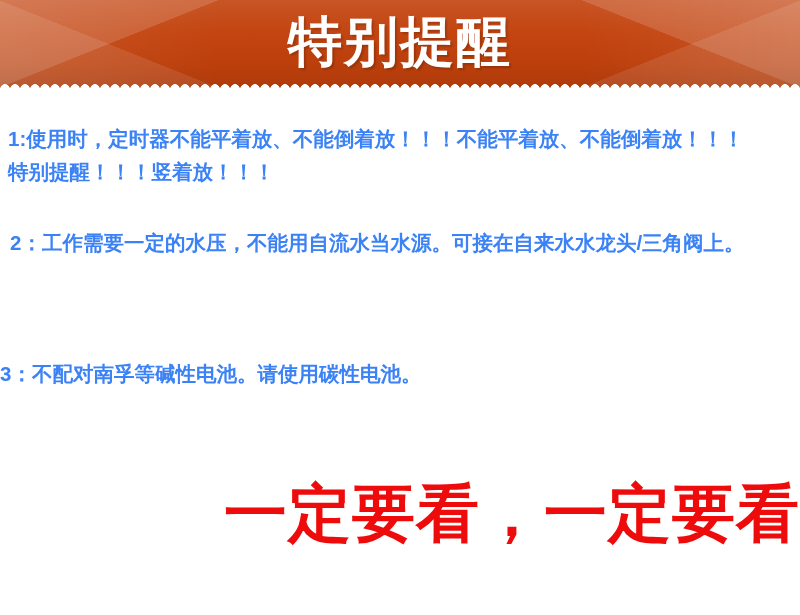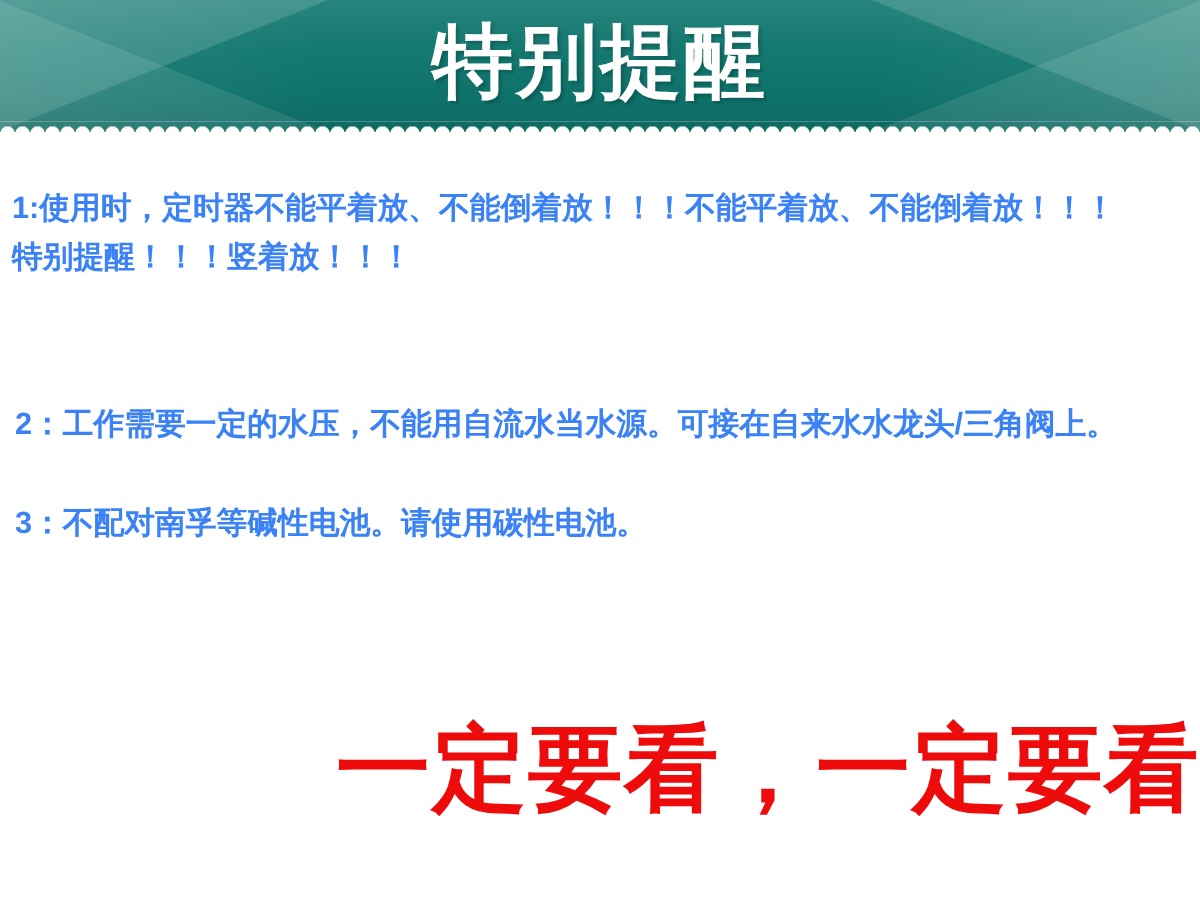--- a/index.html
+++ b/index.html
@@ -23,21 +23,21 @@
     overflow: hidden;
   }
 
   
   .banner {
     position: absolute;
     left: 0;
     top: 0;
     width: 800px;
     height: 88px;
-    background: #0f766e;
+    background: #c2410c;
     overflow: hidden;
   }
 
   
   .banner-chevron-left {
     position: absolute;
     left: 0;
     top: 0;
     width: 220px;
     height: 88px;
@@ -146,22 +146,22 @@
     font-weight: bold;
     font-size: 20.5px;
     line-height: 33px;
     padding-left: 8px;
     padding-right: 6px;
     white-space: nowrap;
     position: relative;
     z-index: 2;
   }
   .notice-item.item-1 { margin-top: 0px; }
-  .notice-item.item-2 { margin-top: 78px; padding-left: 10px; }
-  .notice-item.item-3 { margin-top: 33px; padding-left: 10px; }
+  .notice-item.item-2 { margin-top: 38px; padding-left: 10px; }
+  .notice-item.item-3 { margin-top: 98px; padding-left: 0; }
 
   .notice-line2 {
     display: block;
   }
 
   
   .callout {
     position: absolute;
     left: 0;
     top: 470px;

